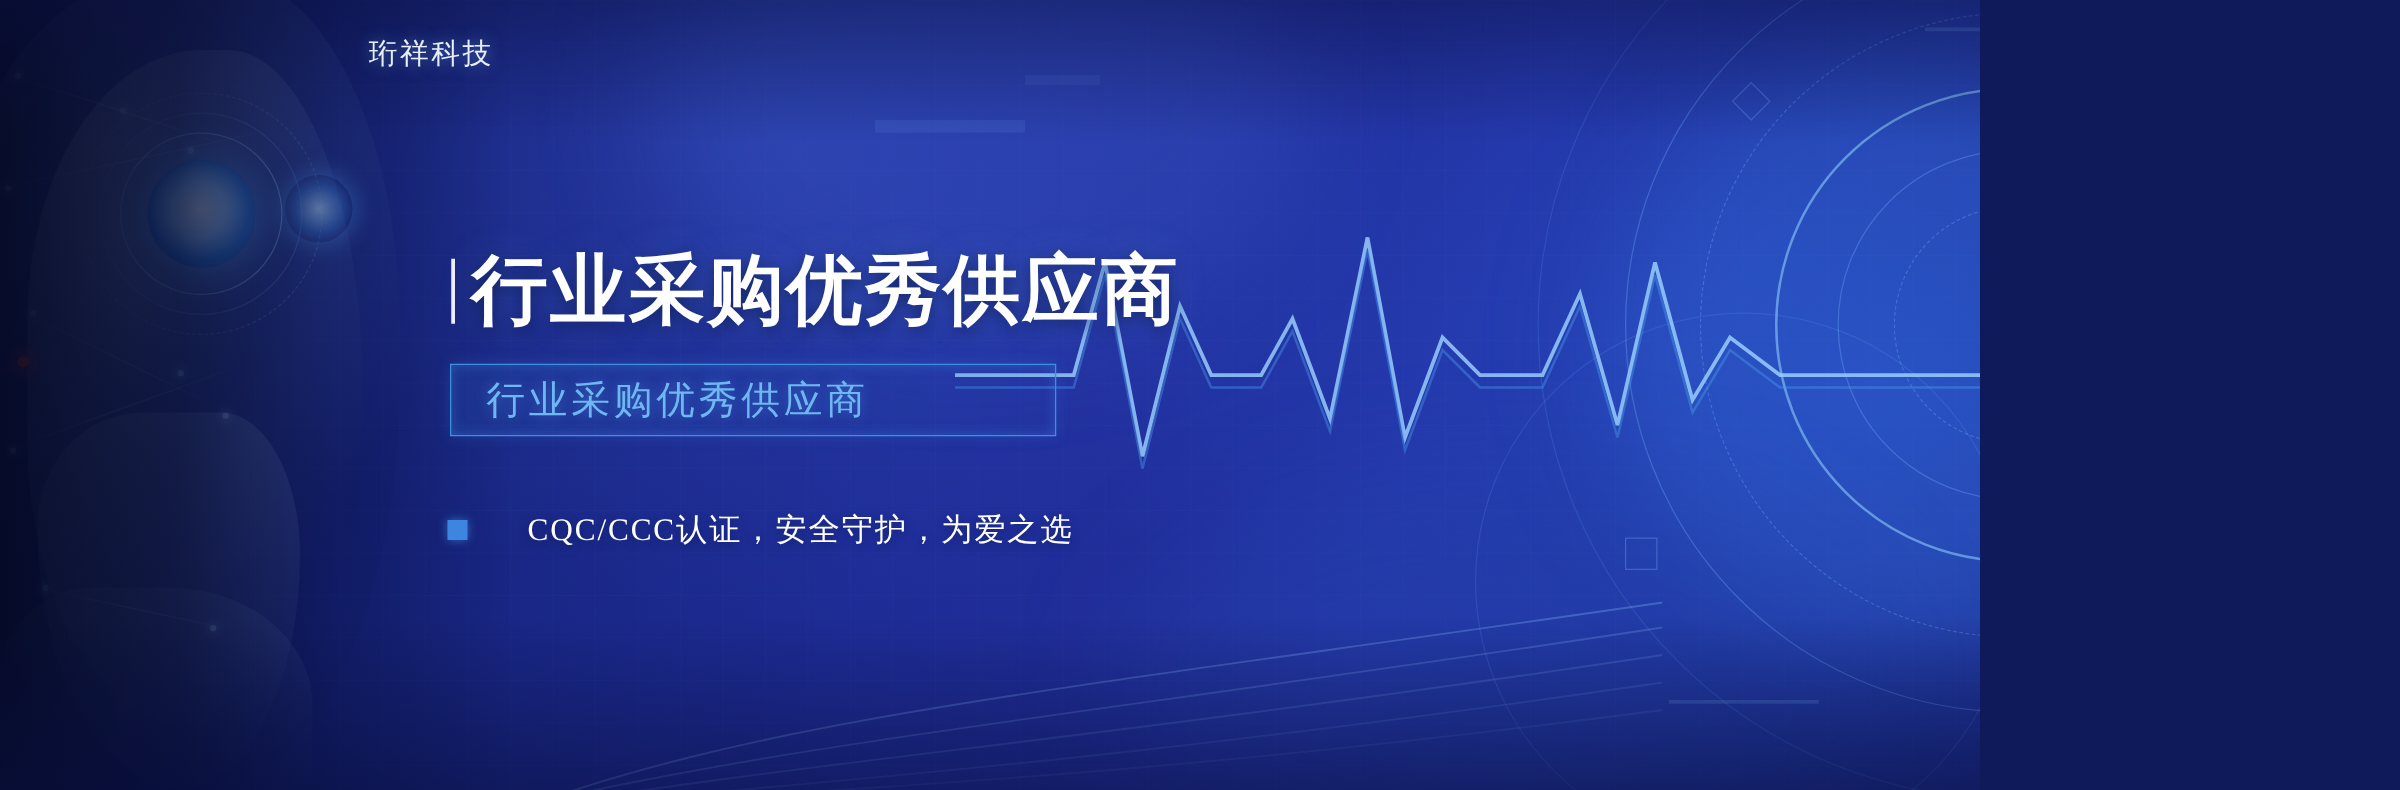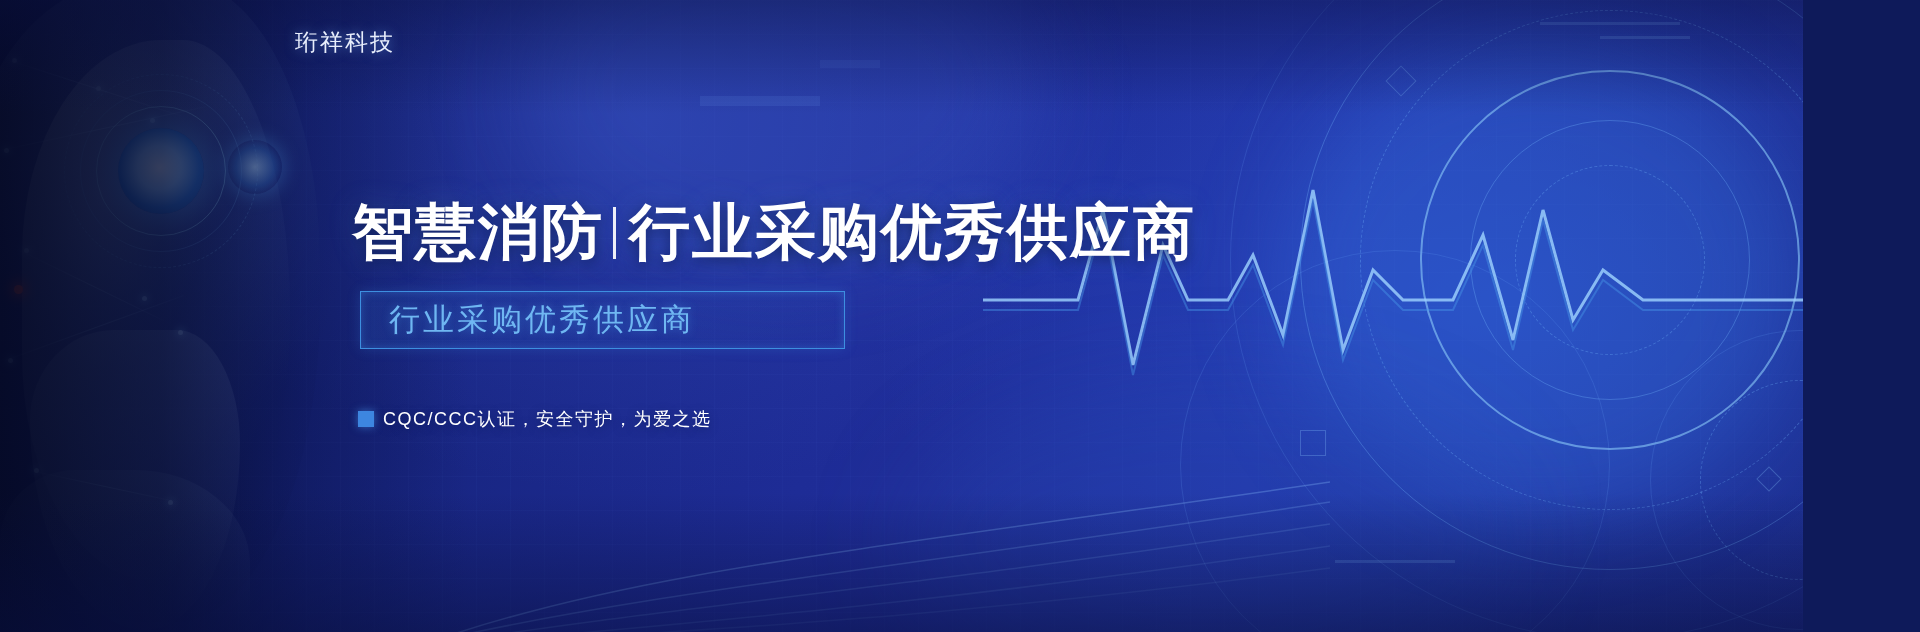--- a/index.html
+++ b/index.html
@@ -1,21 +1,21 @@
 <!DOCTYPE html>
 <html><head>
 <meta charset="utf-8">
 <style>
   html,body{margin:0;padding:0;background:#0e1a5a;}
   *{box-sizing:border-box;}
   #banner{
     position:relative;
-    width:1803px;height:632px;
+    width:1584px;height:632px;
     overflow:hidden;
-    font-family:Liberation Sans, sans-serif;
+    font-family:Liberation Serif, serif;
     background:
       radial-gradient(ellipse 900px 620px at 1500px 300px, rgba(40,90,220,.55) 0%, rgba(25,45,150,0) 70%),
       radial-gradient(ellipse 700px 520px at 640px 120px, rgba(55,80,200,.45) 0%, rgba(25,45,150,0) 72%),
       linear-gradient(110deg,#101a62 0%,#16237a 22%,#1e2c96 48%,#23309f 70%,#1b2782 100%);
   }
 
   
   .layer{position:absolute;inset:0;pointer-events:none;}
 
   
@@ -150,22 +150,23 @@
   }
 
   .footnote{
     position:absolute;left:358px;top:407px;display:flex;align-items:center;
   }
   .foot-bullet{
     width:16px;height:16px;background:#3d86e0;margin-right:9px;flex:0 0 auto;
     box-shadow:0 0 8px rgba(70,150,235,.6);
   }
   .footnote-text{
-    font-size:18px;color:#ffffff;letter-spacing:1.5px;
+    font-size:25px;color:#ffffff;letter-spacing:1.5px;
     text-shadow:0 2px 8px rgba(10,25,80,.6);
+    margin-left:39px;
   }
 </style>
 </head>
 <body>
 
 <div id="banner">
 
   <div class="layer grid-tex"></div>
 
   <div class="blob" style="left:1280px;top:40px;width:520px;height:480px;background:rgba(55,115,225,.30);"></div>
@@ -243,21 +244,20 @@
   <div class="layer vignette-left"></div>
   <div class="layer vignette-top"></div>
   <div class="layer vignette-bottom"></div>
 
   <div class="content">
 
     <div class="logo">珩祥科技</div>
 
 
     <div class="headline">
-      <span>智慧消防</span>
       <span class="divider"></span>
       <span>行业采购优秀供应商</span>
     </div>
 
     <div class="cta-box">
       <span class="cta-text">行业采购优秀供应商</span>
     </div>
 
     <div class="footnote">
       <span class="foot-bullet"></span>

